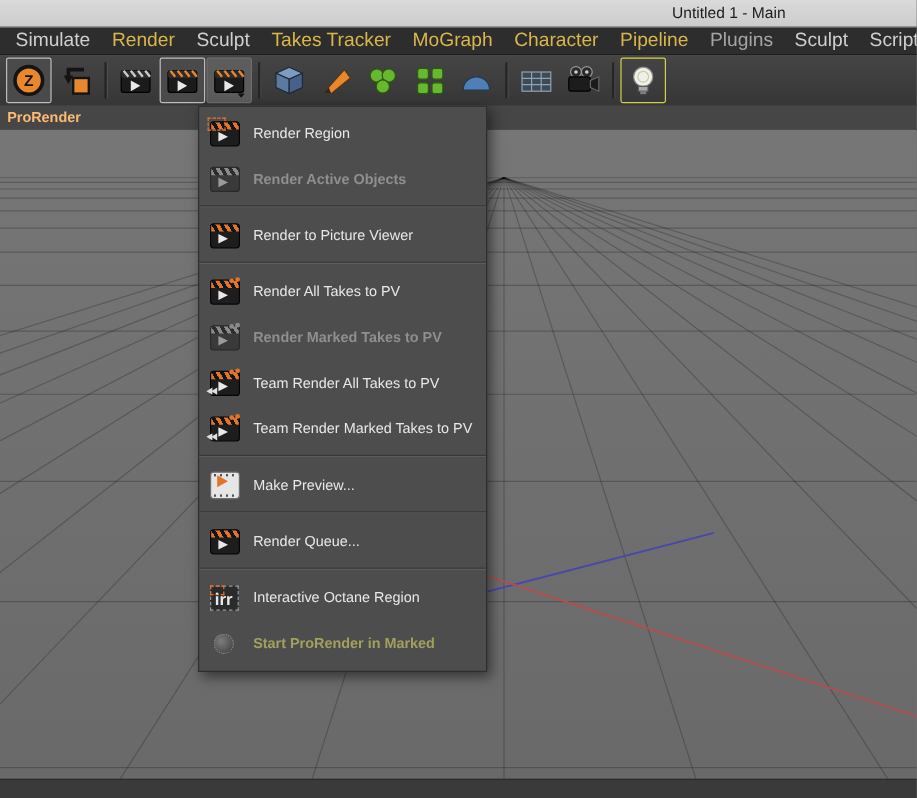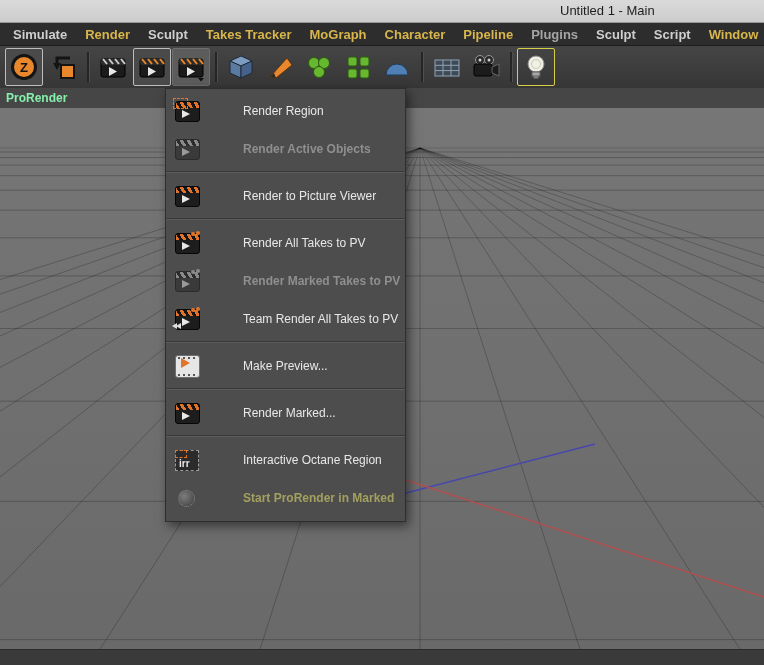--- a/index.html
+++ b/index.html
@@ -17,21 +17,21 @@
   .titlebar .title{
     position:absolute;left:560px;top:3px;
     font-size:13px;color:#1d1d1d;white-space:nowrap;
   }
   
   .menubar{
     position:absolute;top:23px;left:0;right:0;height:22px;
     background:#2d2d2d;border-bottom:1px solid #1c1c1c;
     display:flex;align-items:center;padding-left:4px;
   }
-  .mb-item{font-size:13px;color:#cfcfcf;padding:0 9px;white-space:nowrap;cursor:default;font-weight:bold;}
+  .mb-item{font-size:16px;color:#cfcfcf;padding:0 9px;white-space:nowrap;cursor:default;}
   .mb-item.accent{color:#d9b64b;}
   .mb-item.dim{color:#a5a5a5;}
   
   .toolbar{
     position:absolute;top:46px;left:0;right:0;height:42px;
     background:linear-gradient(#454545,#363636);
     border-bottom:1px solid #2a2a2a;
     display:flex;align-items:center;padding-left:5px;
   }
   .tool{
@@ -41,35 +41,35 @@
   .tool.selected{border-color:#bdbdbd;background:#4a4a4a;}
   .tool.selected-yellow{border-color:#d5cf49;}
   .tool.pressed{background:#5c5c5c;border-color:#6e6e6e;}
   .tsep{width:2px;height:30px;background:#252525;border-right:1px solid #4f4f4f;margin:0 4px;flex:0 0 auto;}
   
   .vpbar{
     position:absolute;top:88px;left:0;right:0;height:20px;
     background:#464646;border-bottom:1px solid #383838;
     display:flex;align-items:center;
   }
-  .vpbar .vp-label{font-size:12px;font-weight:bold;color:#86efac;padding-left:6px;}
+  .vpbar .vp-label{font-size:12px;font-weight:bold;color:#fdba74;padding-left:6px;}
   
   .viewport-svg{position:absolute;top:108px;left:0;}
   .bottom-strip{
     position:absolute;bottom:0;left:0;right:0;height:15px;
     background:#3a3a3a;border-top:1px solid #2b2b2b;z-index:3;
   }
   
   .ctx-menu{
     position:absolute;left:165px;top:88px;width:241px;z-index:10;
     background:#4d4d4d;border:1px solid #2e2e2e;
     box-shadow:3px 4px 10px rgba(0,0,0,0.5);
     padding:3px 0 4px 0;box-sizing:border-box;
   }
-  .ctx-item{height:38px;display:flex;align-items:center;padding-left:7px;cursor:default;gap:32px;}
+  .ctx-item{height:38px;display:flex;align-items:center;padding-left:7px;cursor:default;}
   .ctx-label{font-size:12px;color:#e8e8e8;margin-left:10px;white-space:nowrap;}
   .ctx-item.disabled .ctx-label{color:#8f8f8f;font-weight:bold;}
   .ctx-item.prorender .ctx-label{color:#a3a05e;}
   .ctx-sep{height:1px;background:#393939;border-bottom:1px solid #5c5c5c;margin:3px 0 4px 0;}
   
   .mi{width:28px;height:26px;position:relative;flex:0 0 auto;}
   .cl-body{position:absolute;left:2px;top:3px;width:23px;height:19px;background:#1d1d1d;
            border-radius:3px;border:1px solid #060606;}
   .cl-top{position:absolute;left:0;top:0;right:0;height:6px;border-radius:2px 2px 0 0;
           background:repeating-linear-gradient(60deg,#e0742a 0 3px,#141414 3px 6px);}
@@ -95,21 +95,21 @@
   .pv-body::before{content:"";position:absolute;top:1px;left:2px;right:2px;height:2px;
            background:repeating-linear-gradient(90deg,#555 0 2px,transparent 2px 5px);}
   .pv-body::after{content:"";position:absolute;bottom:1px;left:2px;right:2px;height:2px;
            background:repeating-linear-gradient(90deg,#555 0 2px,transparent 2px 5px);}
   .pv-play{position:absolute;left:8px;top:5px;width:0;height:0;
            border-left:9px solid #e0742a;border-top:5px solid transparent;border-bottom:5px solid transparent;}
   
   .irr-box{position:absolute;left:2px;top:3px;width:22px;height:19px;background:#2b2b2b;
            border:1px dashed #9a9a9a;}
   .irr-corner{position:absolute;left:-1px;top:-1px;width:10px;height:6px;border:1px dashed #e0742a;}
-  .irr-text{position:absolute;left:3px;bottom:1px;font-size:10px;font-weight:bold;color:#e8e8e8;
+  .irr-text{position:absolute;left:3px;bottom:1px;font-size:14px;font-weight:bold;color:#e8e8e8;
             font-family:"Liberation Sans",sans-serif;}
   
   .pr-ball{position:absolute;left:5px;top:5px;width:15px;height:15px;border-radius:50%;
            background:radial-gradient(circle at 35% 35%,#7d7d7d,#3d3d3d);border:1px dotted #8a8a8a;}
 </style>
 </head>
 <body>
 
 <div class="titlebar">
   <span class="title">Untitled 1 - Main</span>
@@ -353,20 +353,32 @@
           <span class="cl-top"></span>
           <span class="cl-play"></span>
         </span>
       <span class="team-arr1"></span>
         <span class="team-arr2"></span>
       <span class="ovl-dot"></span>
     </span>
     <span class="ctx-label">Team Render All Takes to PV</span>
   </div>
 
+  <div class="ctx-item">
+    <span class="mi">
+      <span class="cl-body">
+          <span class="cl-top"></span>
+          <span class="cl-play"></span>
+        </span>
+      <span class="team-arr1"></span>
+        <span class="team-arr2"></span>
+      <span class="ovl-dot"></span>
+    </span>
+    <span class="ctx-label">Team Render Marked Takes to PV</span>
+  </div>
 
   <div class="ctx-sep"></div>
 
   <div class="ctx-item">
     <span class="mi">
       <span class="pv-body"></span>
         <span class="pv-play"></span>
     </span>
     <span class="ctx-label">Make Preview...</span>
   </div>
@@ -374,21 +386,21 @@
   <div class="ctx-sep"></div>
 
 
   <div class="ctx-item">
     <span class="mi">
       <span class="cl-body">
           <span class="cl-top"></span>
           <span class="cl-play"></span>
         </span>
     </span>
-    <span class="ctx-label">Render Marked...</span>
+    <span class="ctx-label">Render Queue...</span>
   </div>
 
   <div class="ctx-sep"></div>
 
   <div class="ctx-item">
     <span class="mi">
       <span class="irr-box">
           <span class="irr-corner"></span>
         <span class="irr-text">irr</span>
         </span>

